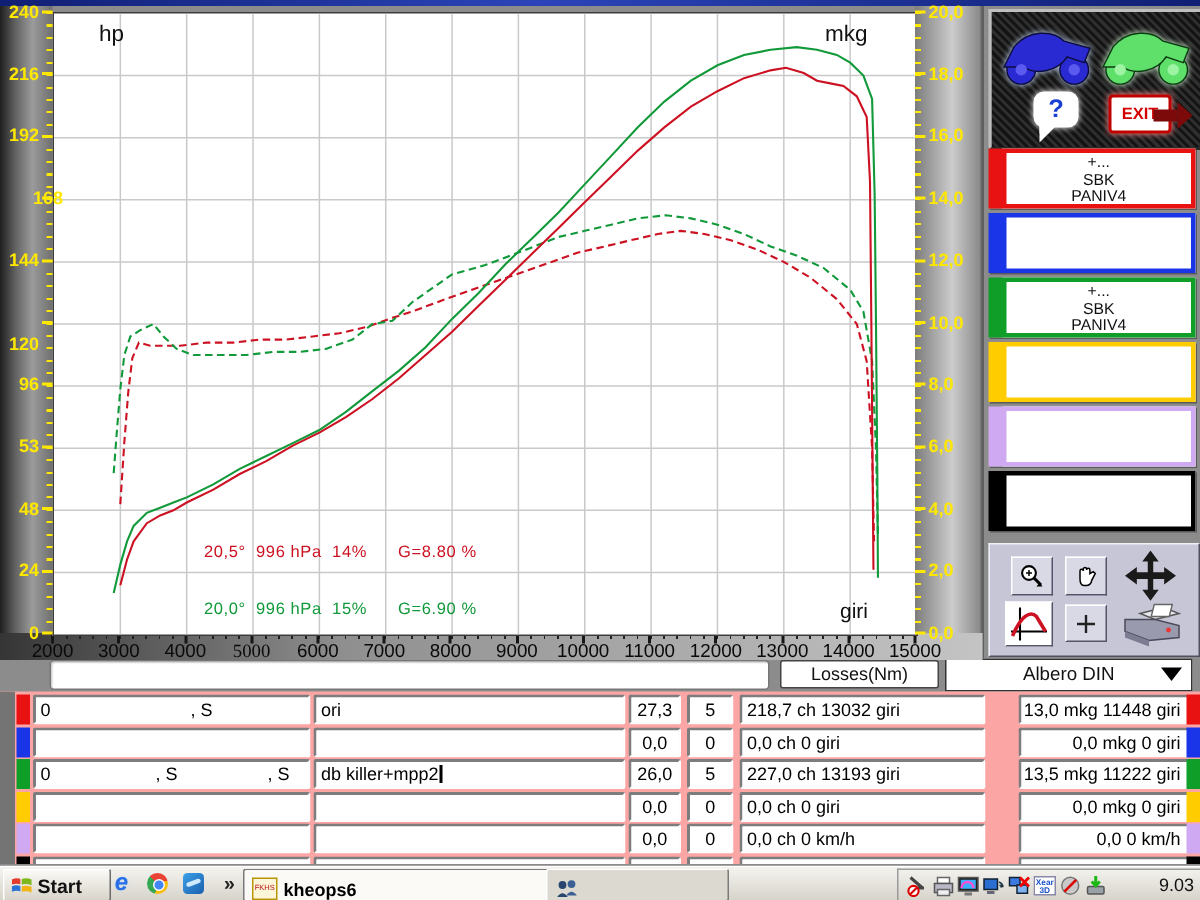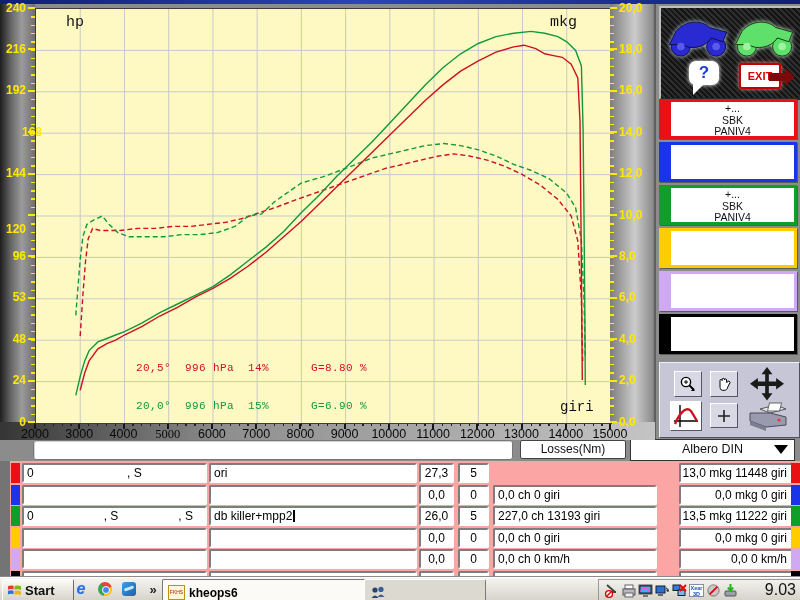--- a/index.html
+++ b/index.html
@@ -16,21 +16,21 @@
   #right-axis{left:610px;top:4px;width:45px;height:418px;z-index:3;
              background:linear-gradient(90deg,#7d7d7d,#cccccc 55%,#8a8a8a 96%,#4f4f4f);}
   #bottom-axis{left:0;top:422px;width:655px;height:18px;z-index:1;
              background:linear-gradient(90deg,#353535,#8f8f8f 35%,#c4c4c4);}
   .ytick-label{position:absolute;left:0;width:26px;text-align:right;font-size:12px;font-weight:bold;
                color:#ffe800;height:13px;line-height:13px;}
   .ytick-label.r{left:9px;text-align:left;width:34px;}
   .ytick-dash{position:absolute;width:7px;height:2px;background:#ffe800;}
   .xtick-label{position:absolute;top:5px;width:44px;text-align:center;font-size:12.5px;color:#0a0a0a;}
   .xtick-dash{position:absolute;top:0;width:2px;height:7px;background:#161616;}
-  #plot{left:35px;top:8px;width:575px;height:414px;background:#fef9c3;border:1px solid #3c3c3c;z-index:2;font-family:Liberation Mono, monospace;}
+  #plot{left:35px;top:8px;width:575px;height:414px;background:#ffffff;border:1px solid #3c3c3c;z-index:2;}
   #plot svg{position:absolute;left:0;top:0;}
   .corner-label{position:absolute;color:#111;font-size:15px;}
   #giri-label{font-size:14px;}
   .annot{position:absolute;font-size:11px;letter-spacing:.4px;white-space:pre;}
 
   
   #sidebar{left:655px;top:4px;width:145px;height:436px;background:#8c8c8c;border-left:1px solid #5e5e5e;}
   #carbon-panel{position:absolute;left:3px;top:2px;width:139px;height:90px;
       background:repeating-linear-gradient(45deg,#141414 0 2px,#2e2e2e 2px 4px);
       border:2px solid;border-color:#bfbfbf #2a2a2a #2a2a2a #bfbfbf;}
@@ -90,21 +90,21 @@
   #start-btn span{font-size:13px;font-weight:bold;color:#111;}
   .ql-icon{position:absolute;top:3px;width:18px;height:18px;text-align:center;cursor:pointer;}
   .task-btn{position:absolute;top:2px;height:20px;border:1px solid;display:flex;align-items:flex-end;gap:4px;
       padding:0 5px;cursor:pointer;border-radius:2px;}
   .task-active{background:#fbfaf6;border-color:#7a7a7a #fff #fff #7a7a7a;}
   .task-idle{background:#dcd9d1;border-color:#fff #7a7a7a #7a7a7a #fff;}
   .task-btn b{font-size:12px;color:#000;white-space:nowrap;}
   #tray{position:absolute;left:598px;top:2px;width:199px;height:20px;
       border:1px solid;border-color:#9a9a9a #fff #fff #9a9a9a;display:flex;align-items:center;padding-left:5px;gap:2px;}
   .tray-ic{width:15px;height:15px;flex:0 0 15px;cursor:pointer;}
-  #clock{position:absolute;right:7px;top:0;height:20px;line-height:20px;font-size:16px;color:#111;}
+  #clock{position:absolute;right:7px;top:0;height:20px;line-height:20px;font-size:12px;color:#111;}
 </style>
 </head>
 <body>
 
 <div class="screen">
 
   <div id="title-strip" class="abs"></div>
 
   <div id="left-axis" class="abs">
       <div style="position:absolute;right:0;top:4px;width:4px;height:414px;background:repeating-linear-gradient(180deg,#ffe800 0 1.4px,transparent 1.4px 8.28px);"></div>
@@ -341,20 +341,21 @@
   </div>
 
   <div id="table" class="abs">
     <div id="table-leftstrip"></div>
   <div class="trow" style="top: 2px;">
         <div class="chip" style="left:11px;background:#e81212"></div>
         <div class="cell ta-l pre" style="left:22px;width:178px;">0                            , S</div>
         <div class="cell ta-l" style="left:209px;width:201px;">ori</div>
         <div class="cell ta-c" style="left:419px;width:31px;">27,3</div>
         <div class="cell ta-c" style="left:458px;width:27px;">5</div>
+        <div class="cell ta-l" style="left:493px;width:157px;">218,7 ch 13032 giri</div>
         <div class="cell ta-r" style="left:679px;width:106px;">13,0 mkg 11448 giri</div>
         <div class="chip" style="left:791px;background:#e81212"></div>
       </div>
       <div class="trow" style="top: 23.6px;">
         <div class="chip" style="left:11px;background:#1a35e8"></div>
         <div class="cell ta-l pre" style="left:22px;width:178px;"></div>
         <div class="cell ta-l" style="left:209px;width:201px;"></div>
         <div class="cell ta-c" style="left:419px;width:31px;">0,0</div>
         <div class="cell ta-c" style="left:458px;width:27px;">0</div>
         <div class="cell ta-l" style="left:493px;width:157px;">0,0 ch 0 giri</div>

